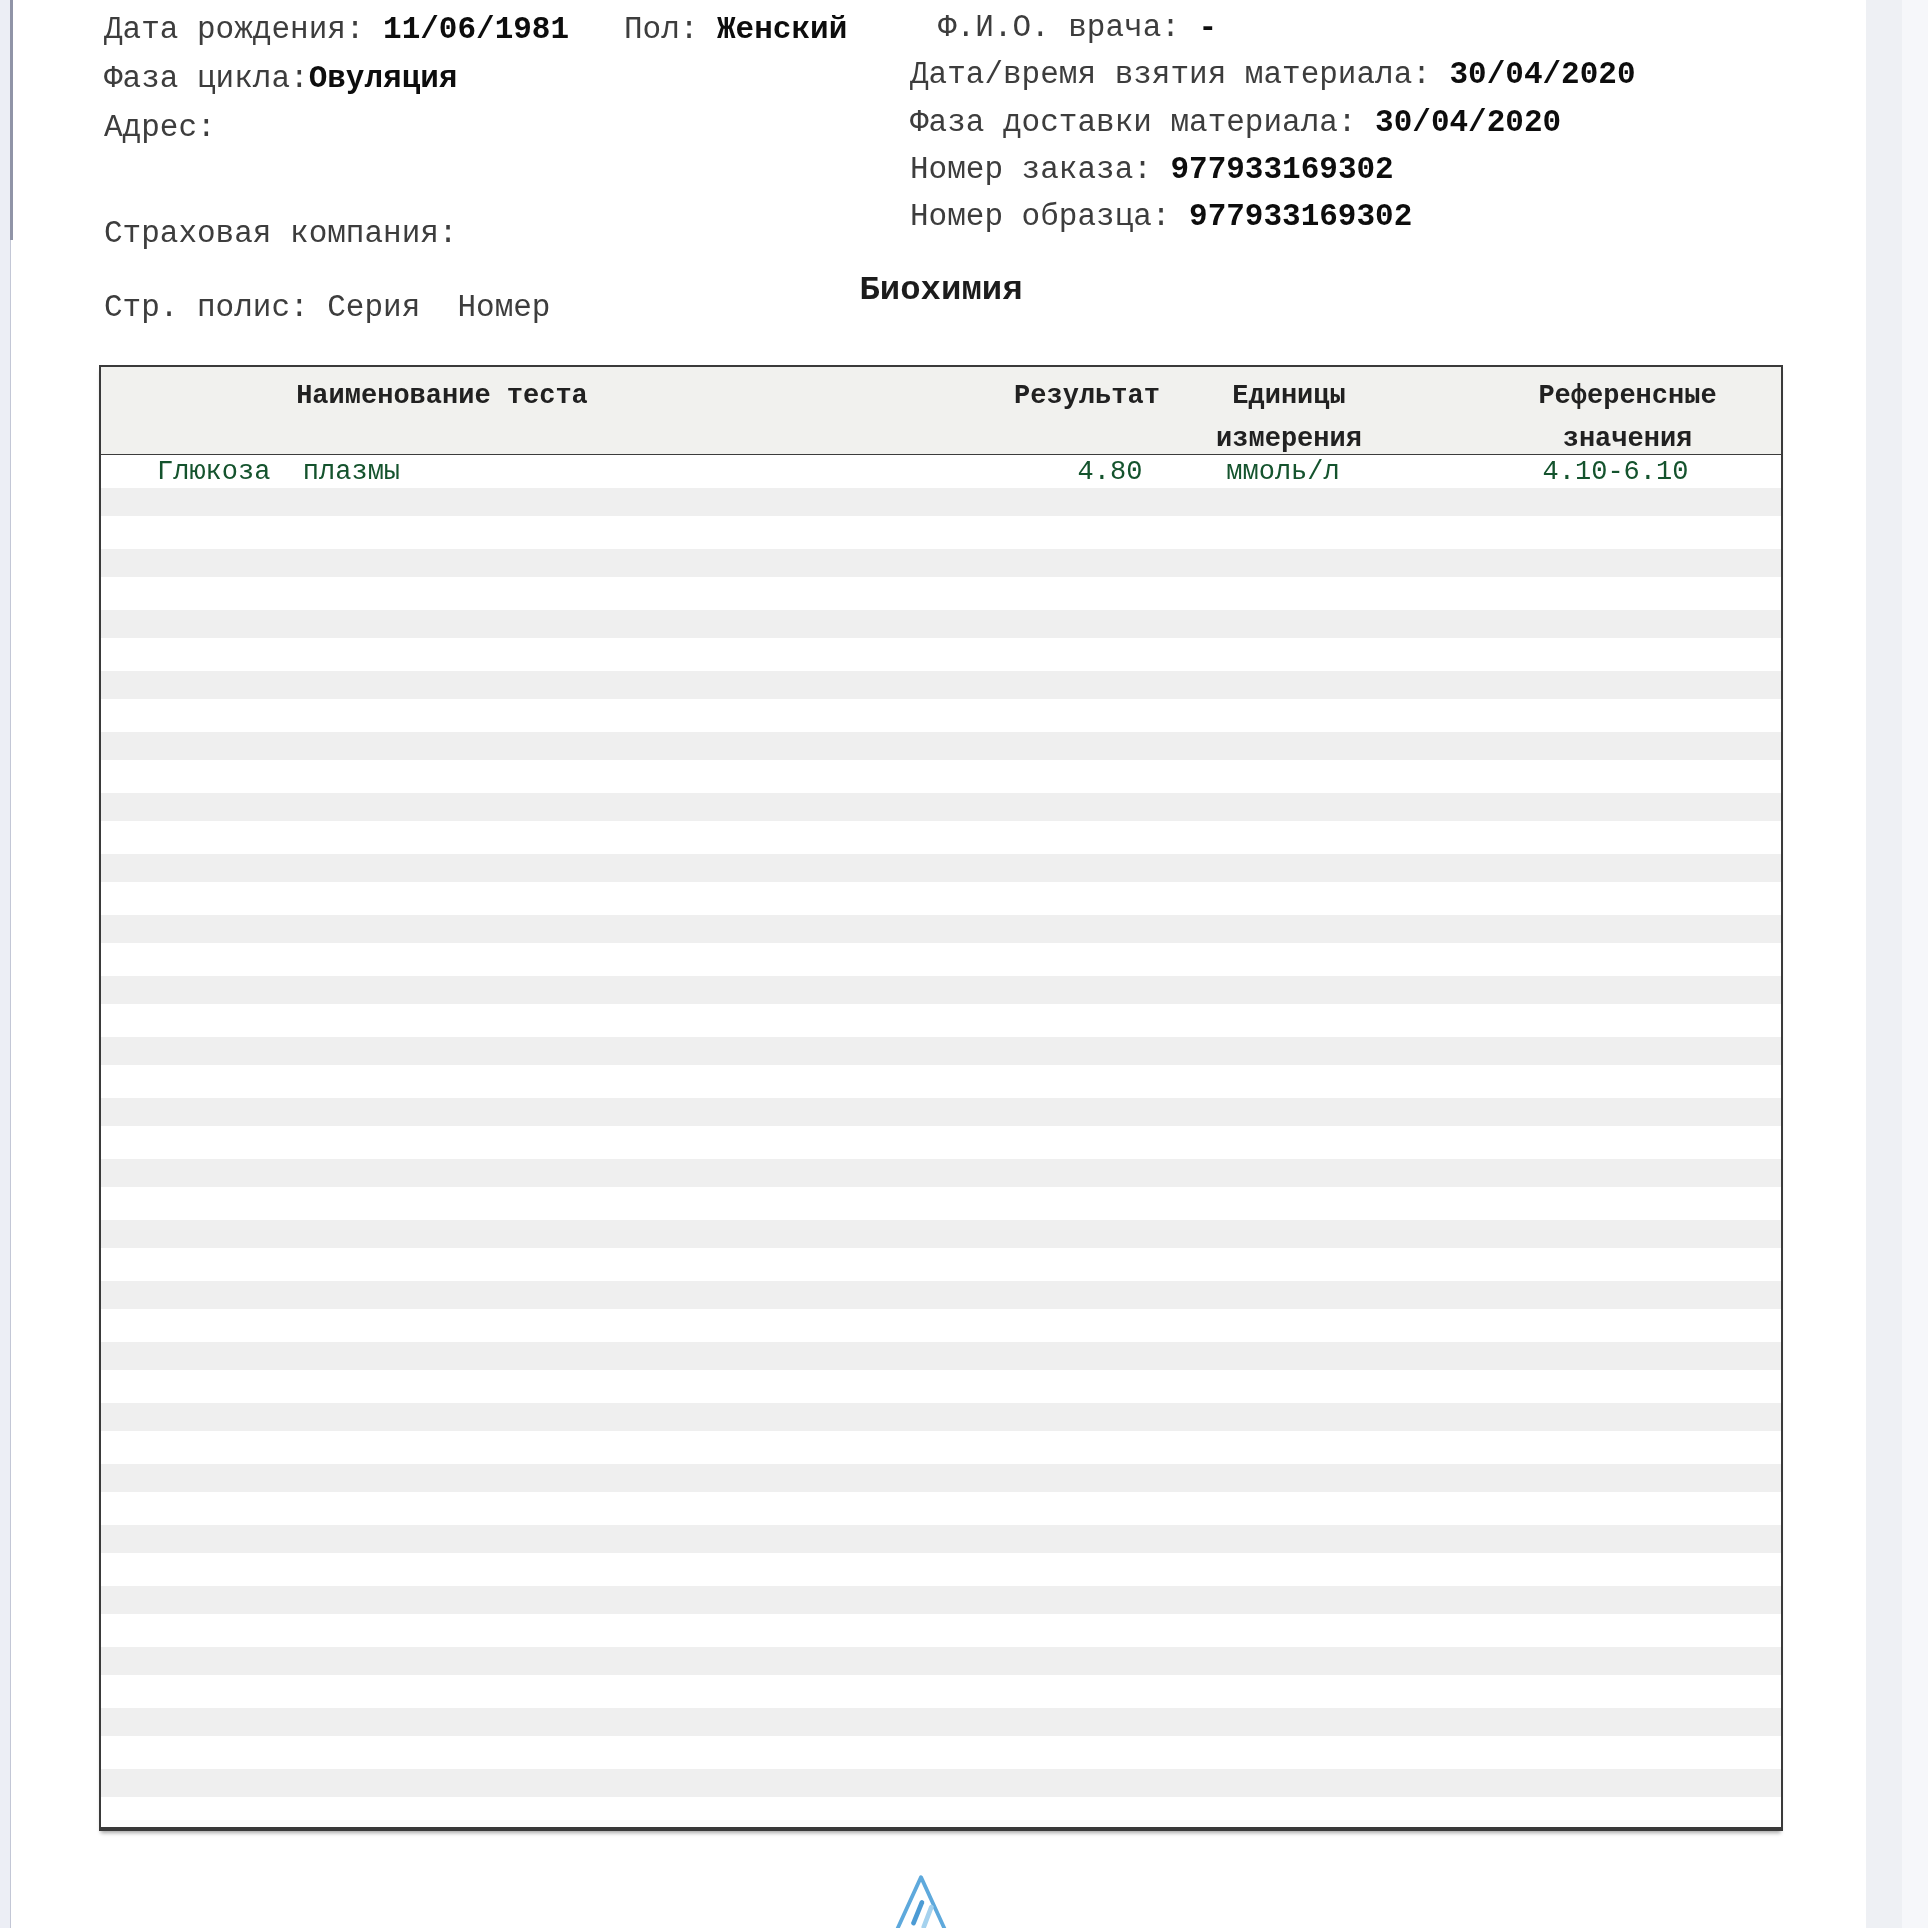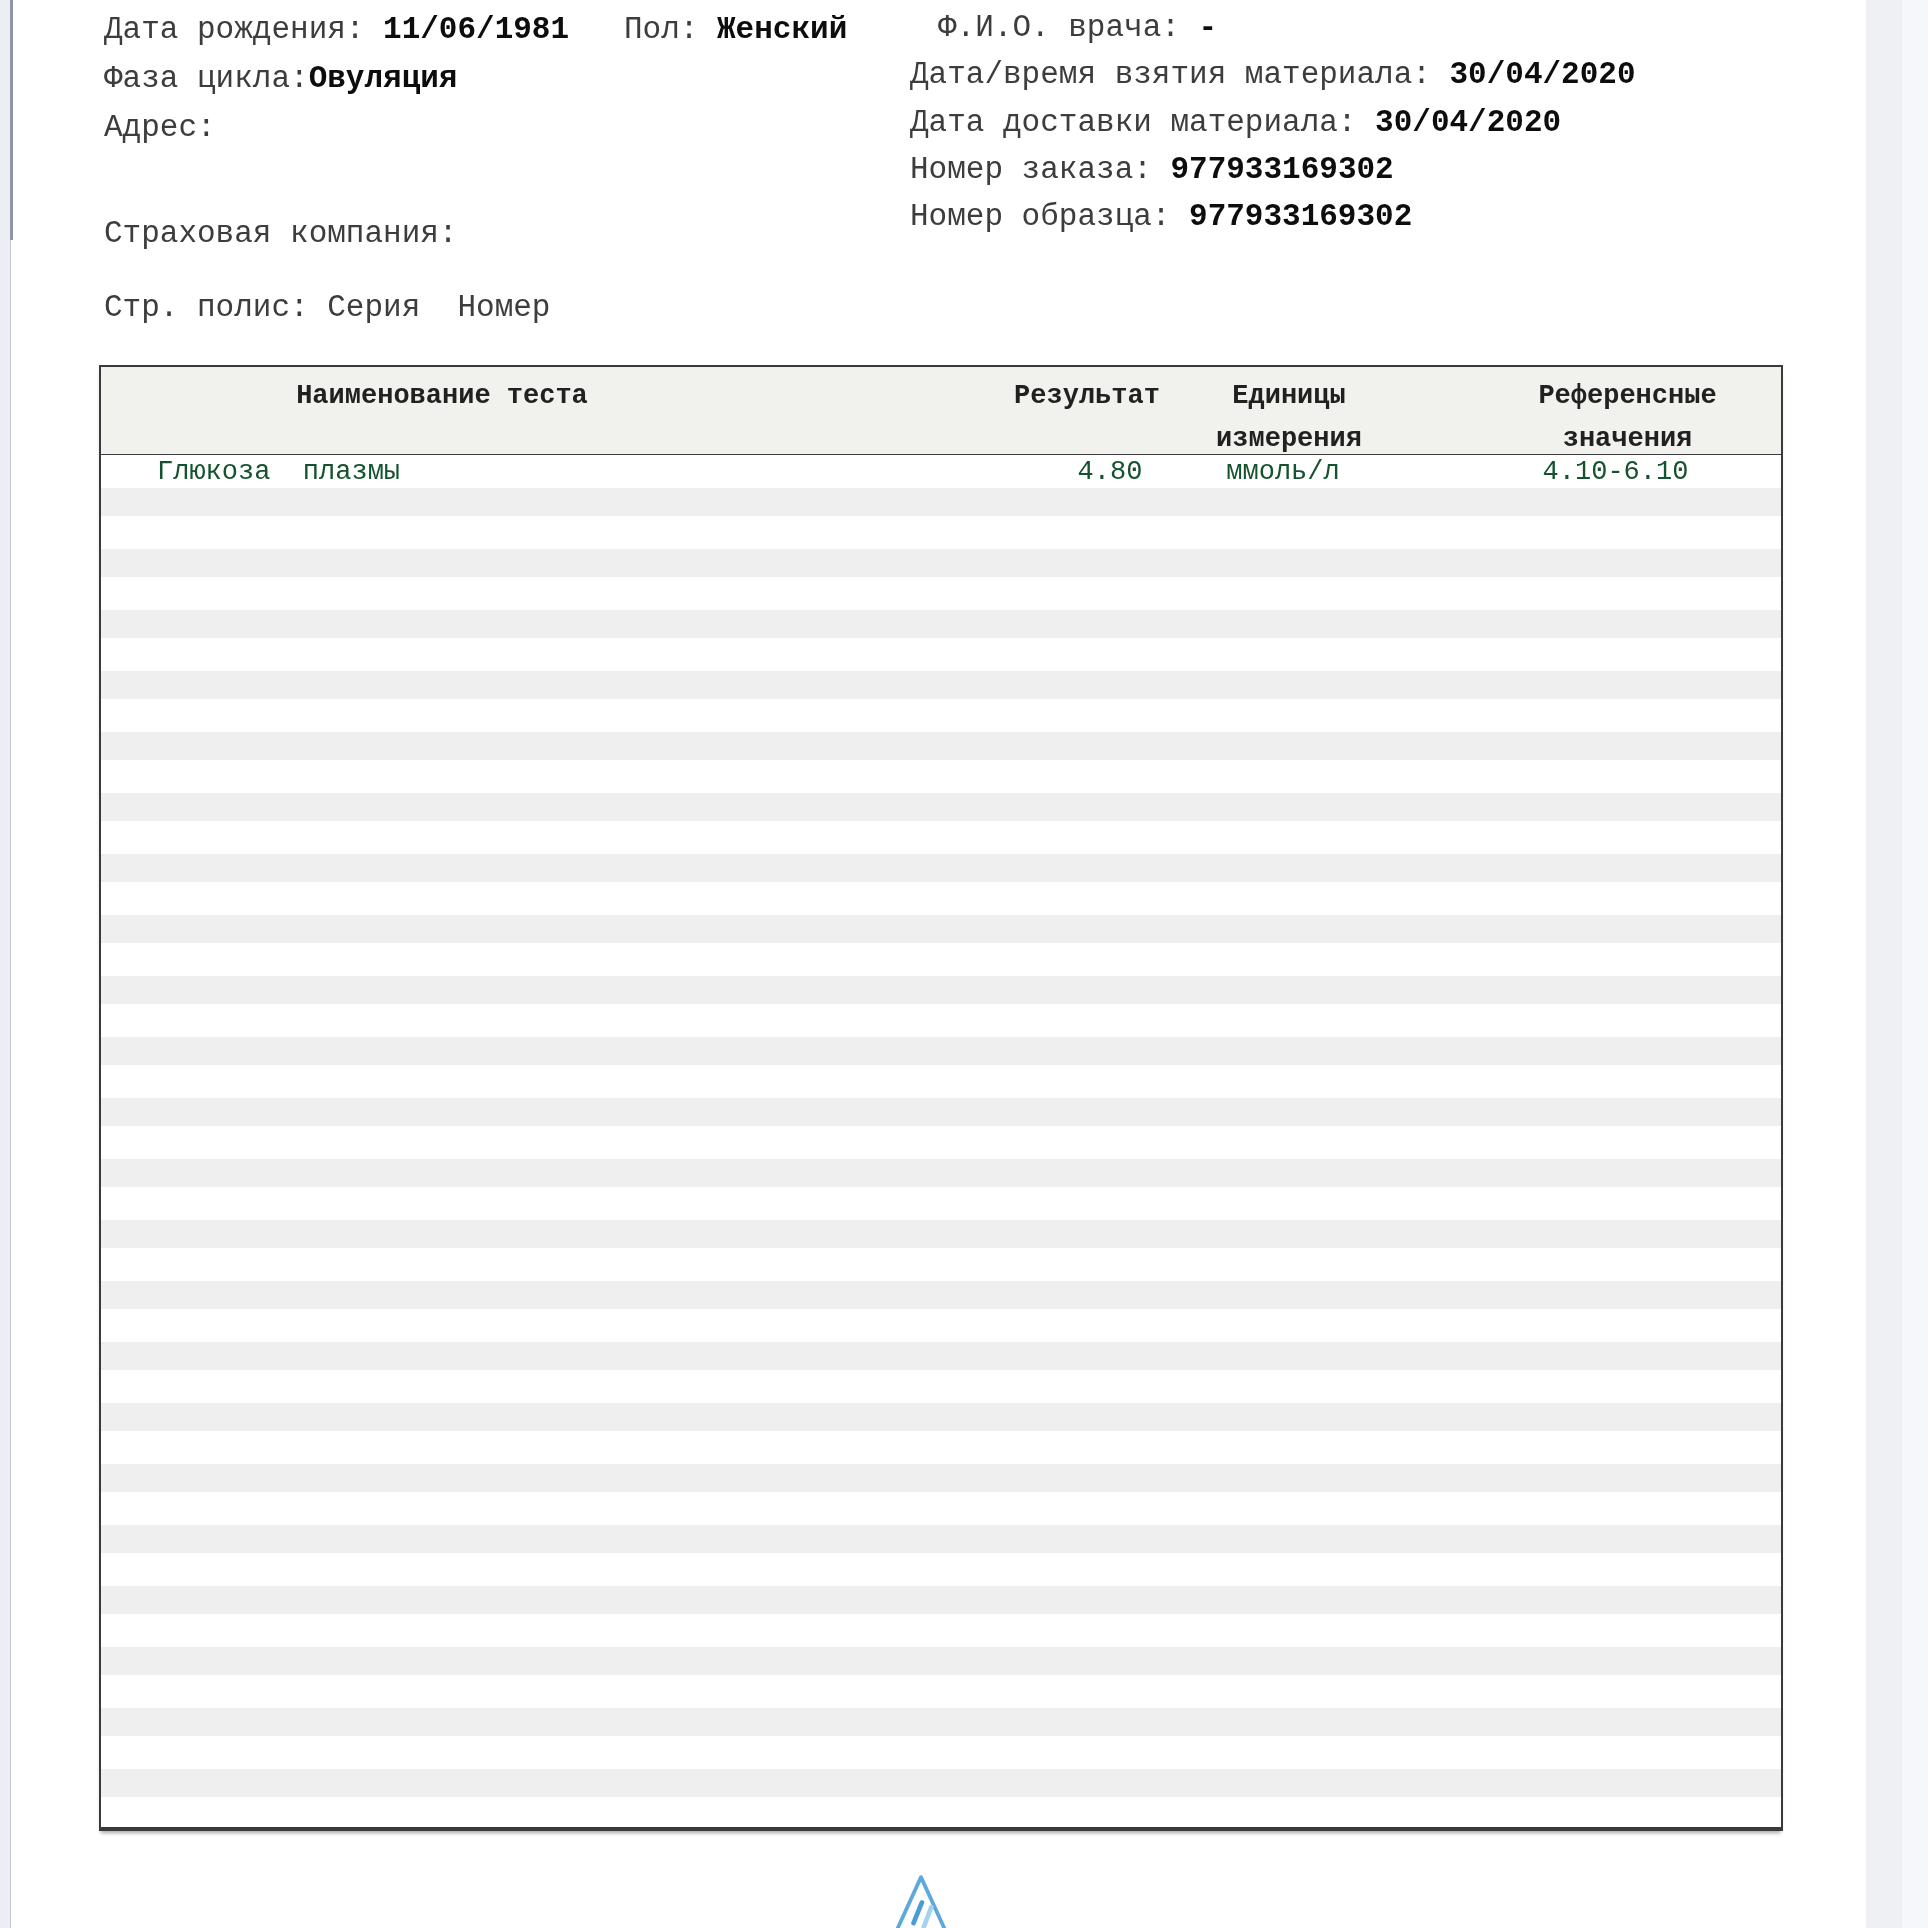--- a/index.html
+++ b/index.html
@@ -100,25 +100,26 @@
     <div class="info-line" style="left:104px;top:60px;"><span class="t">Фаза цикла:</span><b class="t">Овуляция</b></div>
     <div class="info-line" style="left:104px;top:109px;"><span class="t">Адрес:</span></div>
     <div class="info-line" style="left:104px;top:215px;"><span class="t">Страховая компания:</span></div>
     <div class="info-line" style="left:104px;top:264px;margin-top:25px;"><span class="t">Стр. полис: Серия  Номер</span></div>
     <div class="info-line" style="left:624px;top:11.3px;"><span class="t">Пол: </span><b class="t">Женский</b></div>
   </div>
 
   <div>
     <div class="info-line" style="left:910px;top:9.4px;margin-left:28px;"><span class="t">Ф.И.О. врача: </span><b class="t">-</b></div>
     <div class="info-line" style="left:910px;top:56px;"><span class="t">Дата/время взятия материала: </span><b class="t">30/04/2020</b></div>
-    <div class="info-line" style="left:910px;top:104px;"><span class="t">Дата доставки материала: </span><b class="t">30/04/2020</b></div>
+    <div class="info-line" style="left:910px;top:104px;"><span class="t">Фаза доставки материала: </span><b class="t">30/04/2020</b></div>
     <div class="info-line" style="left:910px;top:151px;"><span class="t">Номер заказа: </span><b class="t">977933169302</b></div>
     <div class="info-line" style="left:910px;top:198px;"><span class="t">Номер образца: </span><b class="t">977933169302</b></div>
   </div>
 
+  <div class="doc-title">Биохимия</div>
 
   <div class="lab-table">
     <div class="thead">
       <div class="hcell hc-name">Наименование теста</div>
       <div class="hcell hc-result">Результат</div>
       <div class="hcell hc-units">Единицы измерения</div>
       <div class="hcell hc-ref">Референсные значения</div>
     </div>
     <div class="row-first">
       <div class="dcell dc-name t">Глюкоза  плазмы</div>

